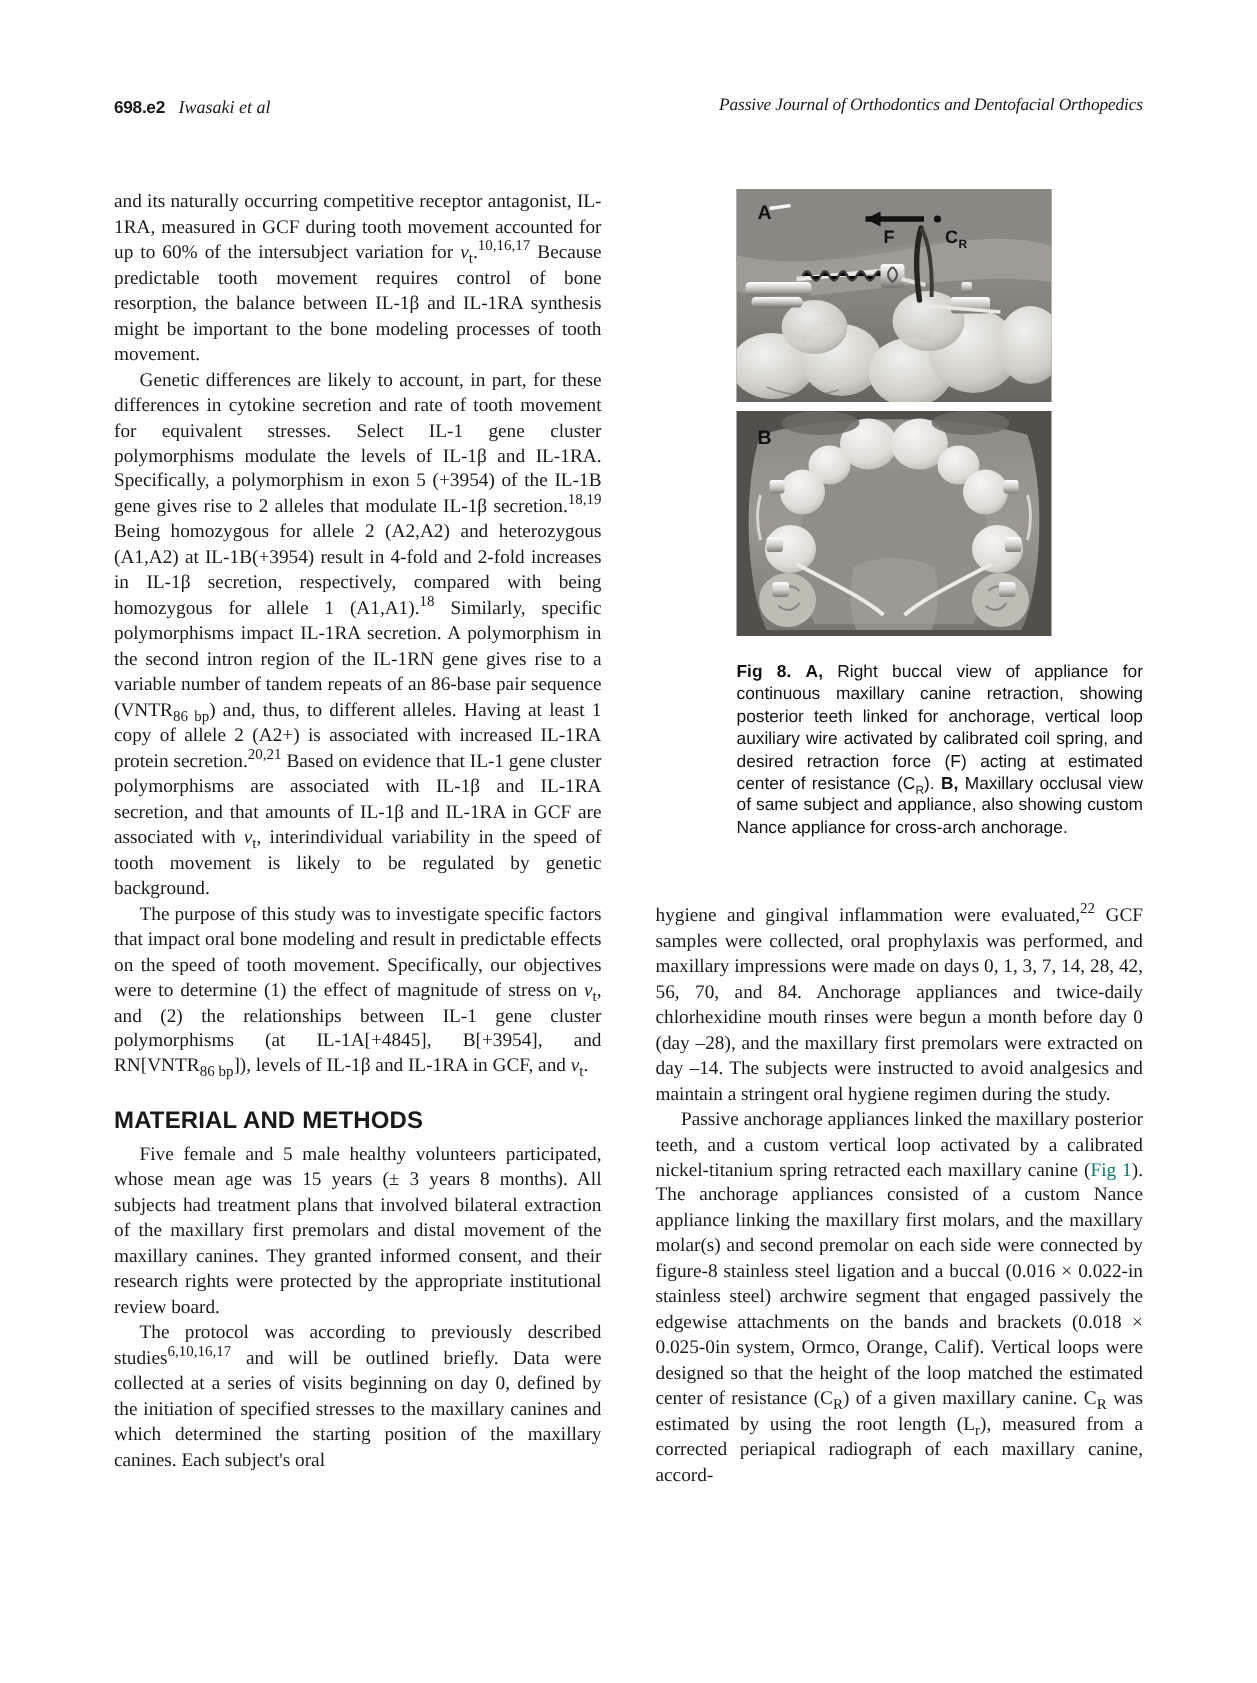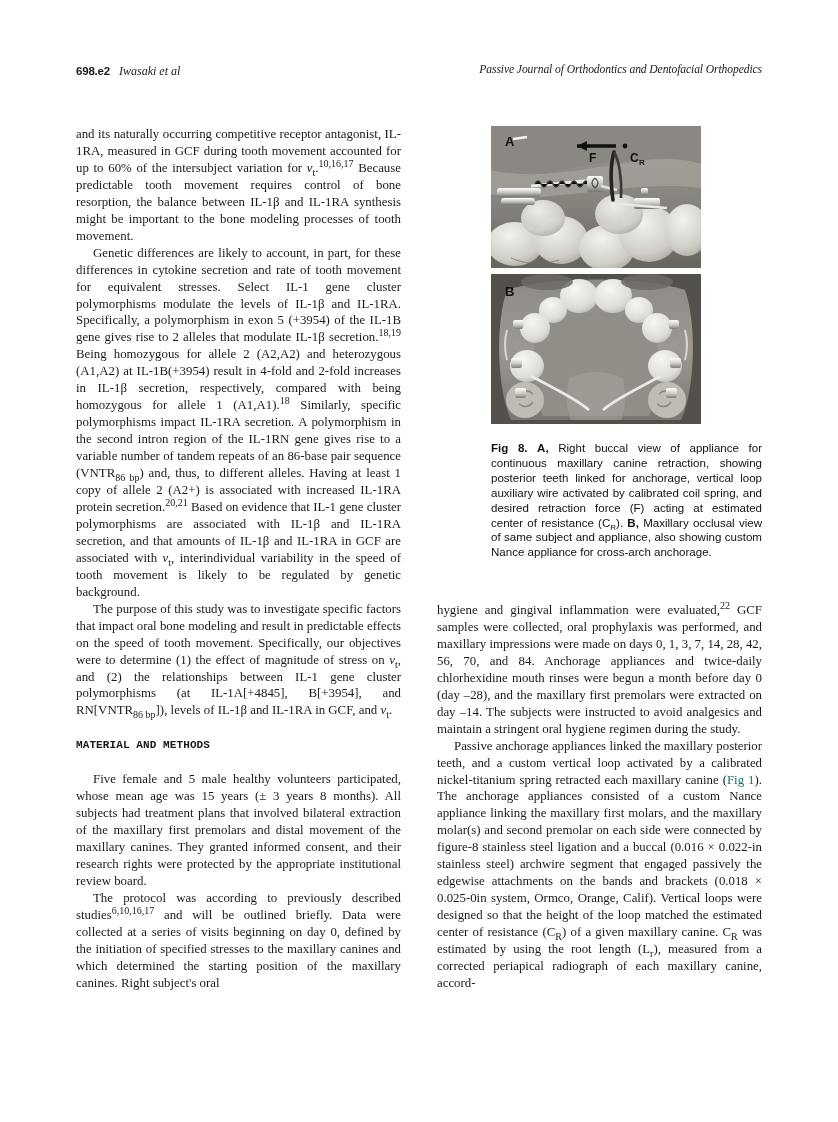--- a/index.html
+++ b/index.html
@@ -70,24 +70,24 @@
 
   sup, sub {
     font-size: 10px;
     line-height: 0;
   }
   sup { vertical-align: super; }
   sub { vertical-align: sub; }
   .ital { font-style: italic; }
 
   h2.section-head {
-    font-family: Liberation Mono, monospace;
+    font-family: Liberation Sans, sans-serif;
     font-weight: bold;
-    font-size: 11px;
-    margin: 20px 0 20px 0;
+    font-size: 16px;
+    margin: 20px 0 4px 0;
     letter-spacing: 0.1px;
   }
 
   .xref { color: #0f766e; }
 
   
   .figure-block {
     position: absolute;
     left: 491px;
     top: 126px;
@@ -130,21 +130,21 @@
   <p class="body noindent"><span>and its naturally occurring competitive receptor antagonist, IL-1RA, measured in GCF during tooth movement accounted for up to 60% of the intersubject variation for </span><span class="ital">v</span><sub>t</sub><span>.</span><sup>10,16,17</sup><span> Because predictable tooth movement requires control of bone resorption, the balance between IL-1β and IL-1RA synthesis might be important to the bone modeling processes of tooth movement.</span></p>
 
   <p class="body"><span>Genetic differences are likely to account, in part, for these differences in cytokine secretion and rate of tooth movement for equivalent stresses. Select IL-1 gene cluster polymorphisms modulate the levels of IL-1β and IL-1RA. Specifically, a polymorphism in exon 5 (+3954) of the IL-1B gene gives rise to 2 alleles that modulate IL-1β secretion.</span><sup>18,19</sup><span> Being homozygous for allele 2 (A2,A2) and heterozygous (A1,A2) at IL-1B(+3954) result in 4-fold and 2-fold increases in IL-1β secretion, respectively, compared with being homozygous for allele 1 (A1,A1).</span><sup>18</sup><span> Similarly, specific polymorphisms impact IL-1RA secretion. A polymorphism in the second intron region of the IL-1RN gene gives rise to a variable number of tandem repeats of an 86-base pair sequence (VNTR</span><sub>86 bp</sub><span>) and, thus, to different alleles. Having at least 1 copy of allele 2 (A2+) is associated with increased IL-1RA protein secretion.</span><sup>20,21</sup><span> Based on evidence that IL-1 gene cluster polymorphisms are associated with IL-1β and IL-1RA secretion, and that amounts of IL-1β and IL-1RA in GCF are associated with </span><span class="ital">v</span><sub>t</sub><span>, interindividual variability in the speed of tooth movement is likely to be regulated by genetic background.</span></p>
 
   <p class="body"><span>The purpose of this study was to investigate specific factors that impact oral bone modeling and result in predictable effects on the speed of tooth movement. Specifically, our objectives were to determine (1) the effect of magnitude of stress on </span><span class="ital">v</span><sub>t</sub><span>, and (2) the relationships between IL-1 gene cluster polymorphisms (at IL-1A[+4845], B[+3954], and RN[VNTR</span><sub>86 bp</sub><span>]), levels of IL-1β and IL-1RA in GCF, and </span><span class="ital">v</span><sub>t</sub><span>.</span></p>
 
   <h2 class="section-head">MATERIAL AND METHODS</h2>
 
   <p class="body">Five female and 5 male healthy volunteers participated, whose mean age was 15 years (± 3 years 8 months). All subjects had treatment plans that involved bilateral extraction of the maxillary first premolars and distal movement of the maxillary canines. They granted informed consent, and their research rights were protected by the appropriate institutional review board.</p>
 
-  <p class="body"><span>The protocol was according to previously described studies</span><sup>6,10,16,17</sup><span> and will be outlined briefly. Data were collected at a series of visits beginning on day 0, defined by the initiation of specified stresses to the maxillary canines and which determined the starting position of the maxillary canines. Right subject's oral</span></p>
+  <p class="body"><span>The protocol was according to previously described studies</span><sup>6,10,16,17</sup><span> and will be outlined briefly. Data were collected at a series of visits beginning on day 0, defined by the initiation of specified stresses to the maxillary canines and which determined the starting position of the maxillary canines. Each subject's oral</span></p>
 
 </div>
 
 <div class="figure-block">
 
   <svg class="fig-img" viewBox="0 0 210 142" width="210" height="142">
     <defs>
       <radialGradient id="toothA" cx="0.4" cy="0.3" r="0.8">
         <stop offset="0%" stop-color="#f2f2ee"></stop>
           <stop offset="70%" stop-color="#cfcdc6"></stop>

